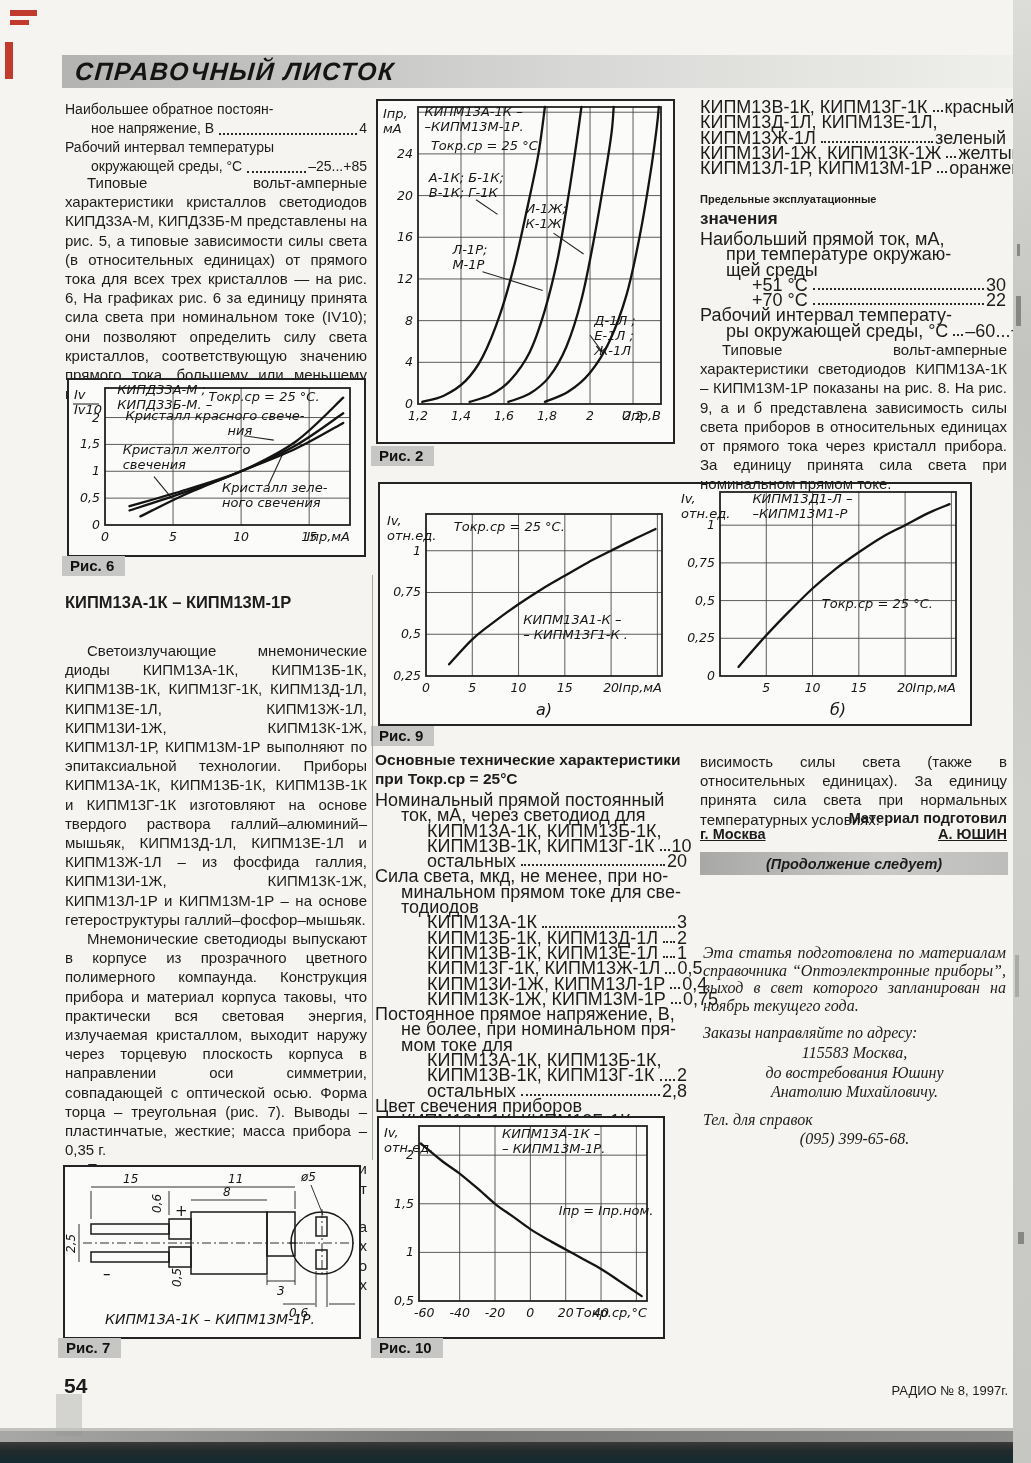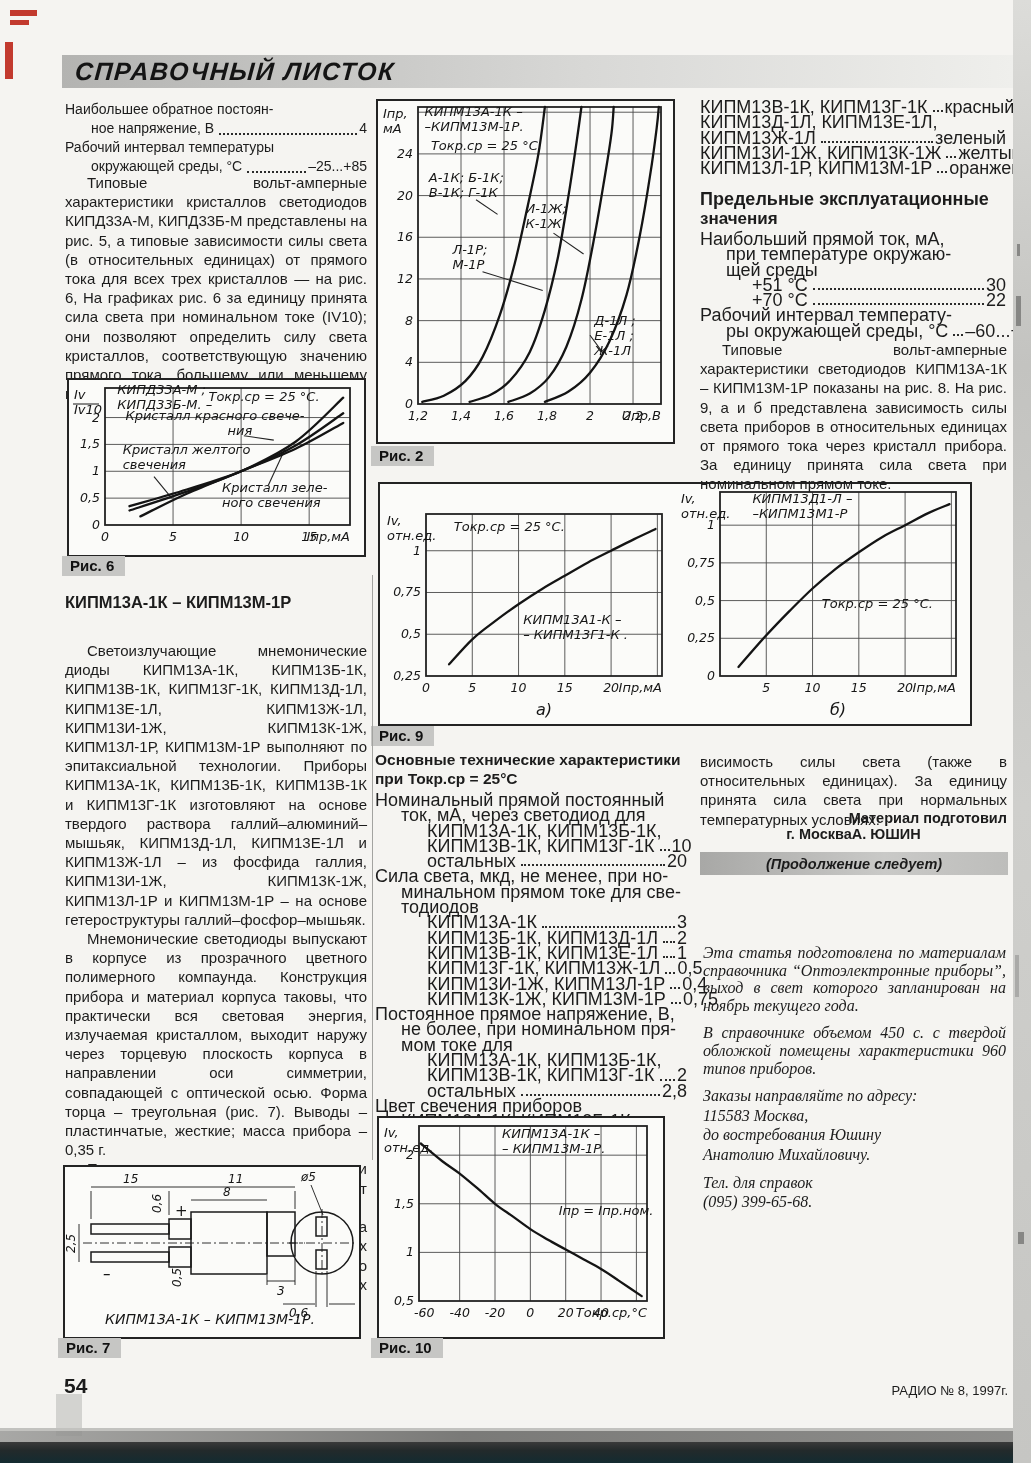--- a/index.html
+++ b/index.html
@@ -42,21 +42,21 @@
   .dtext{font-size:12px;font-style:italic;fill:#161616;}
   
   .credit{font-weight:bold;font-size:14.5px;}
   .contband{position:absolute;left:700px;top:852px;width:308px;height:23px;
     background:linear-gradient(90deg,#a8a8a6,#c9c9c7 60%,#bdbdbb);
     display:flex;align-items:center;justify-content:center;
     font-weight:bold;font-style:italic;font-size:14.5px;color:#1b1b1b;}
   .adblock{font-family:"Liberation Serif",serif;font-style:italic;font-size:16px;
     line-height:17.6px;text-align:justify;}
   .adblock p{margin:0 0 10px 0;}
-  .adblock .r{text-align:left;}
+  .adblock .r{text-align:center;}
   
   .redmark{position:absolute;background:#c23a2e;}
   .edgestrip{position:absolute;left:1013px;top:0;width:18px;height:1463px;
     background:linear-gradient(180deg,#dcdcd9,#c3c3c0 25%,#cfcfcc 55%,#c6c6c3);}
   .smudge{position:absolute;background:#6b6b69;opacity:.7;}
   .colrule{position:absolute;left:372px;top:575px;width:1px;height:585px;background:#a3a3a0;}
   .footnum{position:absolute;left:64px;top:1374px;font-weight:bold;font-size:21px;}
   .footjournal{position:absolute;left:800px;top:1383px;width:208px;text-align:right;font-size:13px;}
   .botline1{position:absolute;left:0;top:1428px;width:1031px;height:3px;background:#c2c2bf;}
   .botline2{position:absolute;left:0;top:1431px;width:1031px;height:11px;
@@ -465,21 +465,21 @@
         <span class="val">желтый</span>
       </div>
       <div class="spec-line ind0">
         <span class="lbl">КИПМ13Л-1Р, КИПМ13М-1Р</span>
         <span class="dots"></span>
         <span class="val">оранжевый</span>
       </div>
     </div>
 
   <div class="abs" style="left:700px;top:190px;width:306px;">
-    <div class="subhead" style="font-size:18px;line-height:19px;">Предельные эксплуатационные</div>
+    <div class="subhead" style="font-size:11px;line-height:19px;">Предельные эксплуатационные</div>
     <div class="subhead" style="font-size:17px;line-height:19px;">значения</div>
   </div>
 
   <div class="abs speclist" style="left:700px;top:232px;width:306px;">
       <div class="spec-line ind0">
         <span class="lbl">Наибольший прямой ток, мА,</span>
       </div>
       <div class="spec-line ind1">
         <span class="lbl">при температуре окружаю-</span>
       </div>
@@ -509,33 +509,32 @@
   <div class="abs body15" style="left:700px;top:340px;width:307px;">
     <p>Типовые вольт-амперные характеристики светодиодов КИПМ13А-1К – КИПМ13М-1Р показаны на рис. 8. На рис. 9, а и б представлена зависимость силы света приборов в относительных единицах от прямого тока через кристалл прибора. За единицу принята сила света при номинальном прямом токе.</p>
   </div>
 
   <div class="abs body15" style="left:700px;top:752px;width:307px;">
     <p class="nind">висимость силы света (также в относительных единицах). За единицу принята сила света при нормальных температурных условиях.</p>
   </div>
 
   <div class="abs" style="left:700px;top:810px;width:307px;">
     <div class="credit" style="text-align:right;">Материал подготовил</div>
-    <div style="display:flex;justify-content:center;">
+    <div style="display:flex;justify-content:space-between;text-decoration:underline;">
       <span class="credit">г. Москва</span>
       <span class="credit">А. ЮШИН</span>
     </div>
   </div>
 
   <div class="contband">
     <span>(Продолжение следует)</span>
   </div>
 
   <div class="abs adblock" style="left:703px;top:944px;width:303px;">
     <p>Эта статья подготовлена по материалам справочника “Оптоэлектронные приборы”, выход в свет которого запланирован на ноябрь текущего года.</p>
-    <p>В справочнике объемом 450 с. с твердой обложкой помещены характеристики 960 типов приборов.</p>
     <p style="margin-bottom:2px;">Заказы направляйте по адресу:</p>
     <p class="r" style="margin-bottom:2px;">115583 Москва,</p>
     <p class="r" style="margin-bottom:2px;">до востребования Юшину</p>
     <p class="r">Анатолию Михайловичу.</p>
     <p style="margin-bottom:2px;">Тел. для справок</p>
     <p class="r">(095) 399-65-68.</p>
   </div>
 
   <div class="colrule"></div>
 

